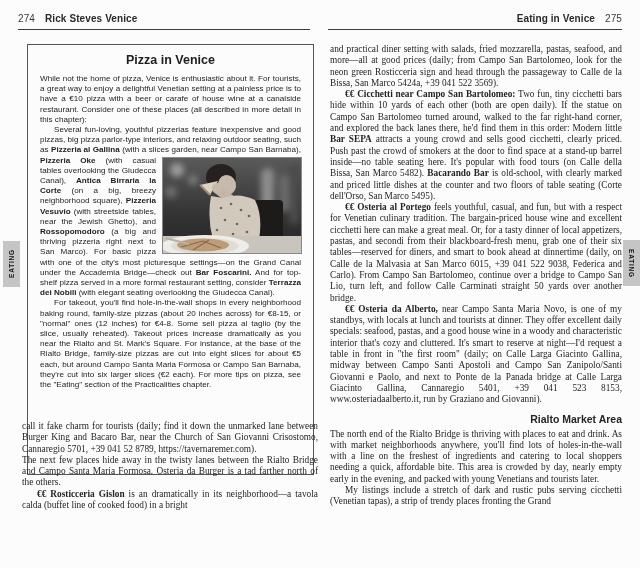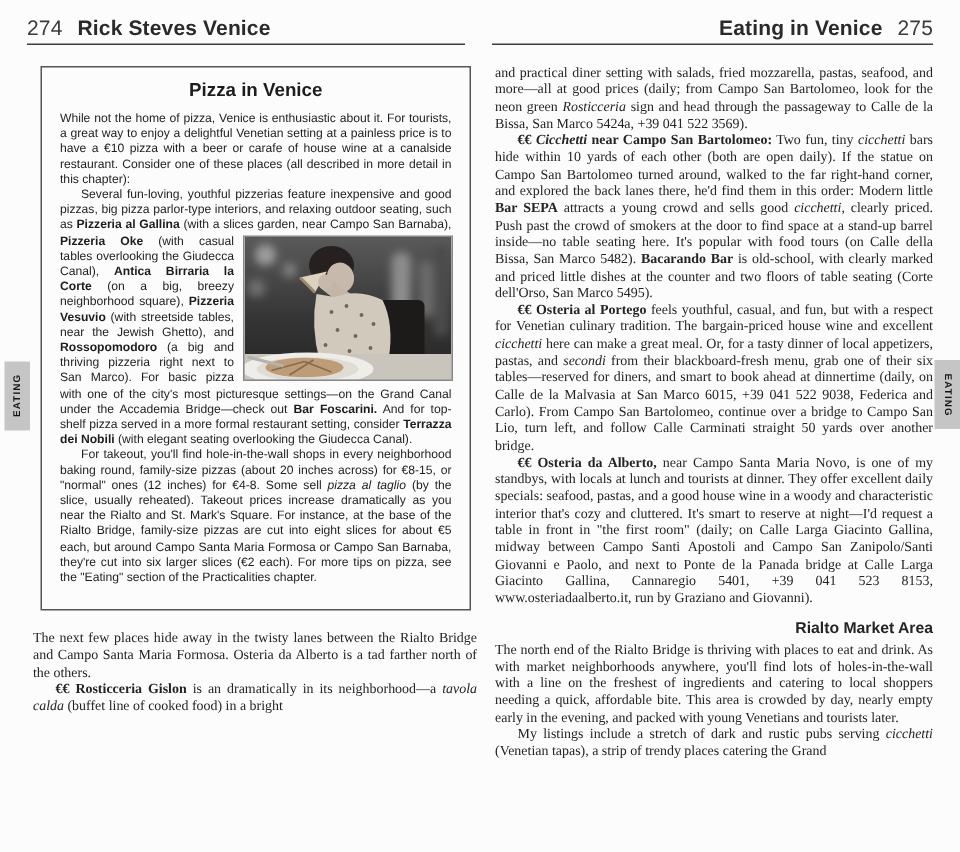--- a/index.html
+++ b/index.html
@@ -1,38 +1,38 @@
 <!DOCTYPE html>
 <html><head>
 <meta charset="utf-8">
 <style>
   html,body{margin:0;padding:0;background:#e9e9e9;}
   .spread{
     position:relative;width:640px;height:568px;background:#fcfcfc;
     overflow:hidden;font-family:"Liberation Sans",sans-serif;color:#222;
   }
   
-  .hdr{position:absolute;top:13px;font-size:14px;line-height:11px;
+  .hdr{position:absolute;top:13px;font-size:10px;line-height:11px;
        border-bottom:1.2px solid #3d3d3d;padding-bottom:5px;color:#2a2a2a;
        letter-spacing:0.1px;}
   .hdr-left{left:18px;width:292px;text-align:left;}
   .hdr-right{left:328px;width:294px;text-align:right;}
   .pagenum{font-weight:400;color:#3a3a3a;}
   .hdr-title{font-weight:700;}
   .hdr-left .hdr-title{margin-left:10px;}
   .hdr-right .pagenum{margin-left:10px;text-align:right;}
   
   .tab{position:absolute;width:17px;height:46px;background:#c5c5c5;
        display:flex;align-items:center;justify-content:center;
        font-size:6.5px;font-weight:700;letter-spacing:0.8px;color:#141414;}
   .tab-left{left:3px;top:241px;writing-mode:vertical-rl;transform:rotate(180deg);}
   .tab-right{left:623px;top:240px;writing-mode:vertical-rl;}
   
   .pizza-box{
-    position:absolute;left:27px;top:44px;width:287px;height:363px;
+    position:absolute;left:27px;top:44px;width:287px;height:431px;
     box-sizing:border-box;border:1.5px solid #555;
     padding:5px 12px 6px;overflow:hidden;
     font-size:8.1px;line-height:10.2px;text-align:justify;color:#1d1d1d;
   }
   .box-title{text-align:center;font-weight:700;font-size:12.5px;
              line-height:15px;margin:3px 0 6px;}
   .bp{margin:0;}
   .bp.ind{text-indent:14px;}
   .photo-float{float:right;width:138px;height:95px;margin:2px 0 4px 7px;
                outline:1px solid #888;}
@@ -41,21 +41,21 @@
   .serifcol{position:absolute;font-family:"Liberation Serif",serif;
             font-size:9.3px;line-height:11.3px;text-align:justify;color:#242424;}
   .col-left{left:22px;top:421px;width:296px;}
   .col-right{left:330px;top:44px;width:292px;}
   .serifcol p{margin:0;}
   .serifcol p.ind{text-indent:15px;}
   .sec-head{font-family:"Liberation Sans",sans-serif;font-weight:700;
             font-size:10.5px;line-height:13px;margin:8px 0 3px;text-align:right;}
   .col-right .sec-head{margin-top:7px;}
   .b{font-weight:700;}
-  .i{font-style:italic;}
+  .i{}
 </style>
 </head>
 <body>
 
 <div class="spread">
 
   <div class="hdr hdr-left">
     <span class="pagenum">274</span><span class="hdr-title">Rick Steves Venice</span>
   </div>
   <div class="hdr hdr-right">
@@ -113,27 +113,28 @@
         <ellipse cx="42" cy="88" rx="34" ry="8" fill="#e0dcd5"></ellipse>
         <ellipse cx="40" cy="87" rx="26" ry="6.5" fill="#bd9c78"></ellipse>
         <path d="M18 89 40 83 M40 83 58 90 M30 92 46 82" stroke="#8a6a4e" stroke-width="1.2" fill="none"></path>
         <path d="M2 80 L26 86" stroke="#b5b1ab" stroke-width="2"></path>
       </svg>
         </span><span><span>tables overlooking the Giudecca Canal), </span><span class="b">Antica Birraria la Corte</span><span> (on a big, breezy neighborhood square), </span><span class="b">Pizzeria Vesuvio</span><span> (with streetside tables, near the Jewish Ghetto), and </span><span class="b">Rossopomodoro</span><span> (a big and thriving pizzeria right next to San Marco). For basic pizza with one of the city's most picturesque settings—on the Grand Canal under the Accademia Bridge—check out </span><span class="b">Bar Foscarini.</span><span> And for top-shelf pizza served in a more formal restaurant setting, consider </span><span class="b">Terrazza dei Nobili</span><span> (with elegant seating overlooking the Giudecca Canal).</span></span></p>
     <p class="bp ind"><span><span>For takeout, you'll find hole-in-the-wall shops in every neighborhood baking round, family-size pizzas (about 20 inches across) for €8-15, or "normal" ones (12 inches) for €4-8. Some sell </span><span class="i">pizza al taglio</span><span> (by the slice, usually reheated). Takeout prices increase dramatically as you near the Rialto and St. Mark's Square. For instance, at the base of the Rialto Bridge, family-size pizzas are cut into eight slices for about €5 each, but around Campo Santa Maria Formosa or Campo San Barnaba, they're cut into six larger slices (€2 each). For more tips on pizza, see the "Eating" section of the Practicalities chapter.</span></span></p>
   </div>
 
   <div class="serifcol col-left">
-    <p><span><span>The next few places hide away in the twisty lanes between the Rialto Bridge and Campo Santa Maria Formosa. Osteria da Alberto is a tad farther north of the others.</span></span></p>
+    <p><span><span>call it fake charm for tourists (daily; find it down the unmarked lane between Burger King and Bacaro Bar, near the Church of San Giovanni Crisostomo, Cannaregio 5701, +39 041 52 8789, https://tavernaremer.com).</span></span></p>
+    <p><span><span>The next few places hide away in the twisty lanes between the Rialto Bridge and Campo Santa Maria Formosa. Osteria da Burger is a tad farther north of the others.</span></span></p>
     <p class="ind"><span><span class="b">€€ Rosticceria Gislon</span><span> is an dramatically in its neighborhood—a </span><span class="i">tavola calda</span><span> (buffet line of cooked food) in a bright</span></span></p>
   </div>
 
   <div class="serifcol col-right">
     <p><span><span>and practical diner setting with salads, fried mozzarella, pastas, seafood, and more—all at good prices (daily; from Campo San Bartolomeo, look for the neon green </span><span class="i">Rosticceria</span><span> sign and head through the passageway to Calle de la Bissa, San Marco 5424a, +39 041 522 3569).</span></span></p>
     <p class="ind"><span><span class="b">€€ </span><span class="b i">Cicchetti</span><span class="b"> near Campo San Bartolomeo:</span><span> Two fun, tiny </span><span class="i">cicchetti</span><span> bars hide within 10 yards of each other (both are open daily). If the statue on Campo San Bartolomeo turned around, walked to the far right-hand corner, and explored the back lanes there, he'd find them in this order: Modern little </span><span class="b">Bar SEPA</span><span> attracts a young crowd and sells good </span><span class="i">cicchetti</span><span>, clearly priced. Push past the crowd of smokers at the door to find space at a stand-up barrel inside—no table seating here. It's popular with food tours (on Calle della Bissa, San Marco 5482). </span><span class="b">Bacarando Bar</span><span> is old-school, with clearly marked and priced little dishes at the counter and two floors of table seating (Corte dell'Orso, San Marco 5495).</span></span></p>
     <p class="ind"><span><span class="b">€€ Osteria al Portego</span><span> feels youthful, casual, and fun, but with a respect for Venetian culinary tradition. The bargain-priced house wine and excellent </span><span class="i">cicchetti</span><span> here can make a great meal. Or, for a tasty dinner of local appetizers, pastas, and </span><span class="i">secondi</span><span> from their blackboard-fresh menu, grab one of their six tables—reserved for diners, and smart to book ahead at dinnertime (daily, on Calle de la Malvasia at San Marco 6015, +39 041 522 9038, Federica and Carlo). From Campo San Bartolomeo, continue over a bridge to Campo San Lio, turn left, and follow Calle Carminati straight 50 yards over another bridge.</span></span></p>
     <p class="ind"><span><span class="b">€€ Osteria da Alberto,</span><span> near Campo Santa Maria Novo, is one of my standbys, with locals at lunch and tourists at dinner. They offer excellent daily specials: seafood, pastas, and a good house wine in a woody and characteristic interior that's cozy and cluttered. It's smart to reserve at night—I'd request a table in front in "the first room" (daily; on Calle Larga Giacinto Gallina, midway between Campo Santi Apostoli and Campo San Zanipolo/Santi Giovanni e Paolo, and next to Ponte de la Panada bridge at Calle Larga Giacinto Gallina, Cannaregio 5401, +39 041 523 8153, www.osteriadaalberto.it, run by Graziano and Giovanni).</span></span></p>
     <div class="sec-head">Rialto Market Area</div>
     <p><span><span>The north end of the Rialto Bridge is thriving with places to eat and drink. As with market neighborhoods anywhere, you'll find lots of holes-in-the-wall with a line on the freshest of ingredients and catering to local shoppers needing a quick, affordable bite. This area is crowded by day, nearly empty early in the evening, and packed with young Venetians and tourists later.</span></span></p>
-    <p class="ind"><span><span>My listings include a stretch of dark and rustic pubs serving </span><span class="i">cicchetti</span><span> (Venetian tapas), a strip of trendy places catering the Grand</span></span></p>
+    <p class="ind"><span><span>My listings include a stretch of dark and rustic pubs serving </span><span class="i">cicchetti</span><span> (Venetian tapas), a strip of trendy places fronting the Grand</span></span></p>
   </div>
 
 </div>
 
 </body></html>

